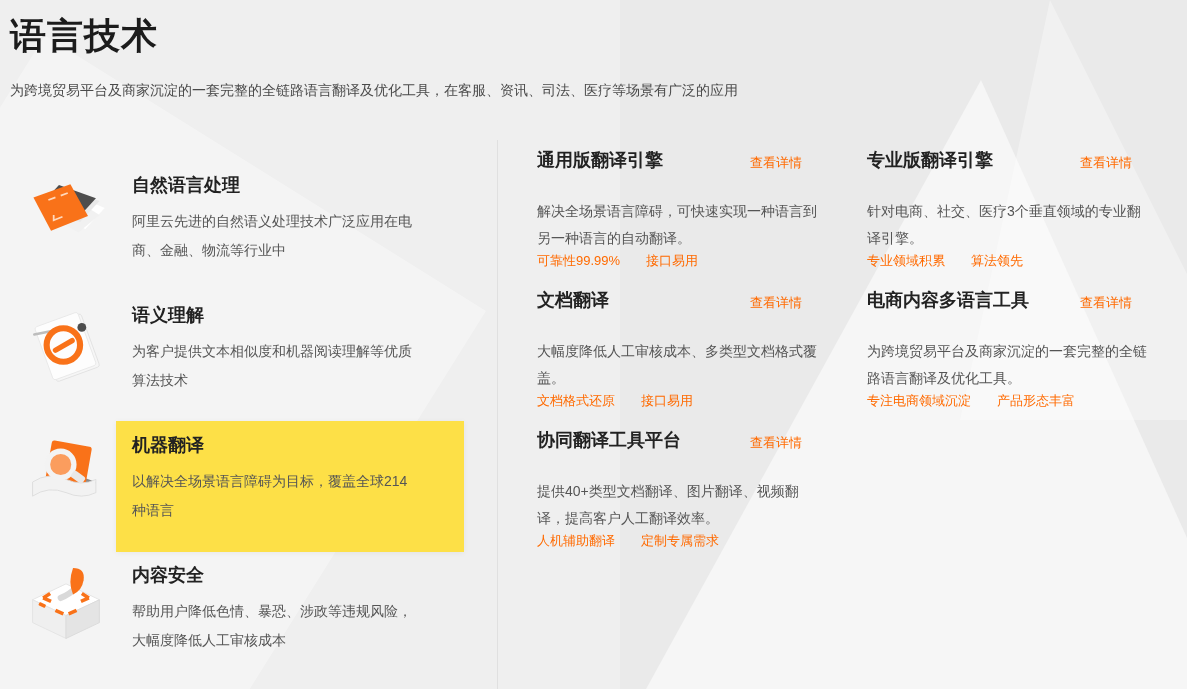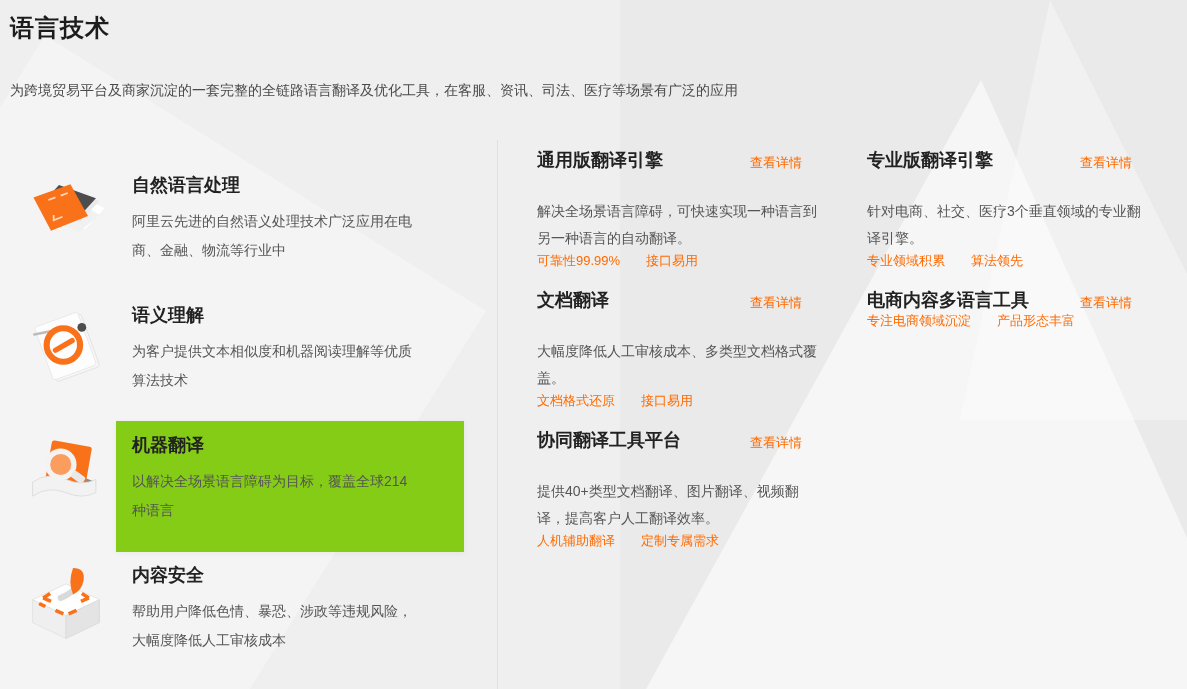--- a/index.html
+++ b/index.html
@@ -24,41 +24,41 @@
     transform:rotate(32deg); pointer-events:none;
   }
   .bg-tri-2 {
     position:absolute; left:960px; top:0; width:300px; height:420px;
     background:rgba(255,255,255,0.35);
     clip-path:polygon(30% 0, 100% 100%, 0 100%); pointer-events:none;
   }
 
   .page-title {
     position:absolute; left:10px; top:12px;
-    font-size:24px; font-weight:bold; color:#1c1c1c; letter-spacing:1px;
+    font-size:36px; font-weight:bold; color:#1c1c1c; letter-spacing:1px;
   }
   .page-subtitle {
     position:absolute; left:10px; top:82px;
     font-size:14px; color:#4a4a4a;
   }
   .v-divider {
     position:absolute; left:497px; top:140px; bottom:0; width:1px;
     background:#e0e0e0;
   }
 
   
   .cat-list { position:absolute; left:22px; top:165px; width:440px; }
   .cat-item { display:flex; height:130px; cursor:pointer; }
   .cat-icon-box { width:110px; flex:0 0 110px; padding-top:6px; }
   .cat-icon-box svg { width:88px; height:88px; display:block; }
   .cat-text { width:316px; padding-top:8px; }
   .cat-title { font-size:18px; font-weight:bold; color:#222; margin-bottom:10px; }
   .cat-desc { font-size:14px; color:#555; line-height:29px; width:284px; }
   .cat-item.selected .cat-text {
-    background:#84cc16; padding:12px 16px 16px;
+    background:#fde047; padding:12px 16px 16px;
     margin:-4px -16px 3px; width:348px;
     box-shadow:0 1px 6px rgba(0,0,0,0.05);
   }
   .cat-item.selected .cat-desc { width:284px; }
 
   
   .products {
     position:absolute; left:537px; top:148px;
     display:grid; grid-template-columns:330px 330px; grid-auto-rows:140px;
   }
@@ -207,20 +207,21 @@
         <span class="prod-tag">文档格式还原</span>
         <span class="prod-tag">接口易用</span>
       </div>
     </div>
 
     <div class="prod-card">
       <div class="prod-head">
         <span class="prod-title">电商内容多语言工具</span>
         <a class="prod-link">查看详情</a>
       </div>
+      <div class="prod-desc">为跨境贸易平台及商家沉淀的一套完整的全链路语言翻译及优化工具。</div>
       <div class="prod-tags">
         <span class="prod-tag">专注电商领域沉淀</span>
         <span class="prod-tag">产品形态丰富</span>
       </div>
     </div>
 
     <div class="prod-card">
       <div class="prod-head">
         <span class="prod-title">协同翻译工具平台</span>
         <a class="prod-link">查看详情</a>

